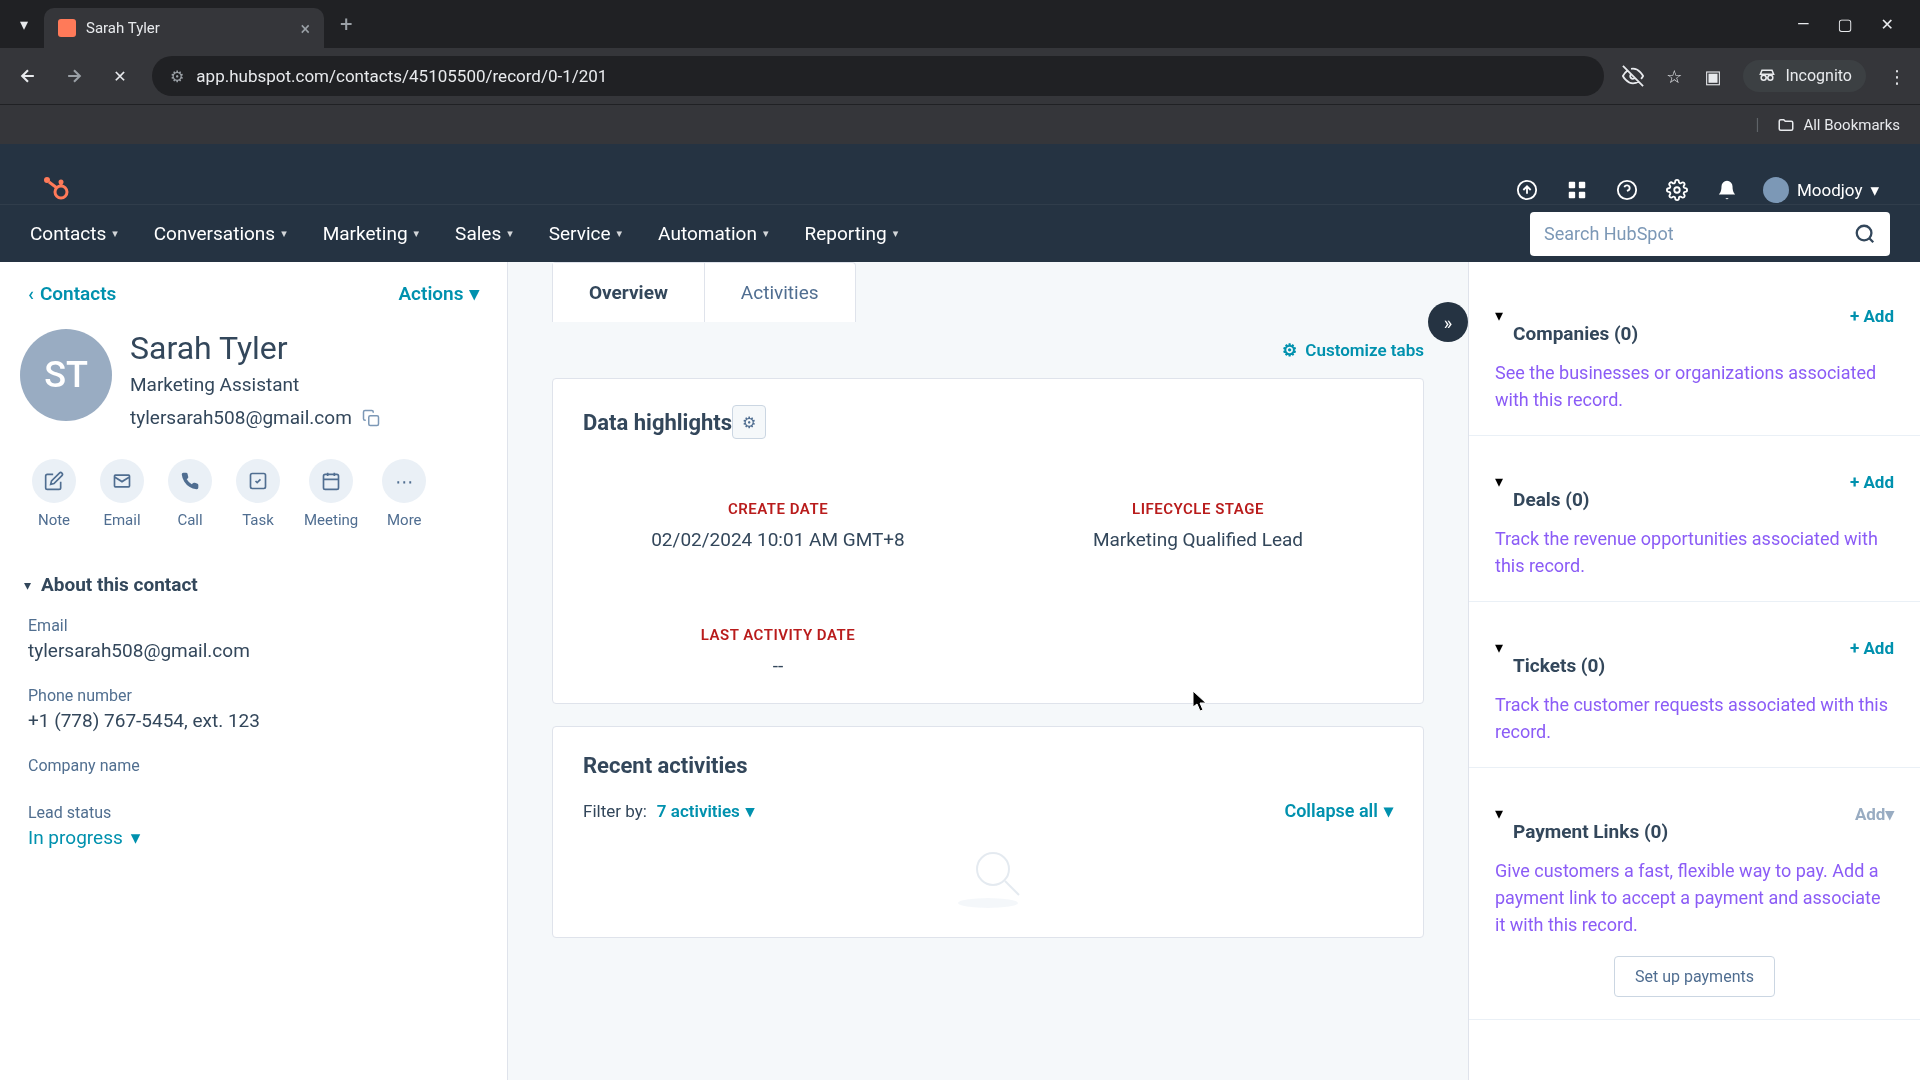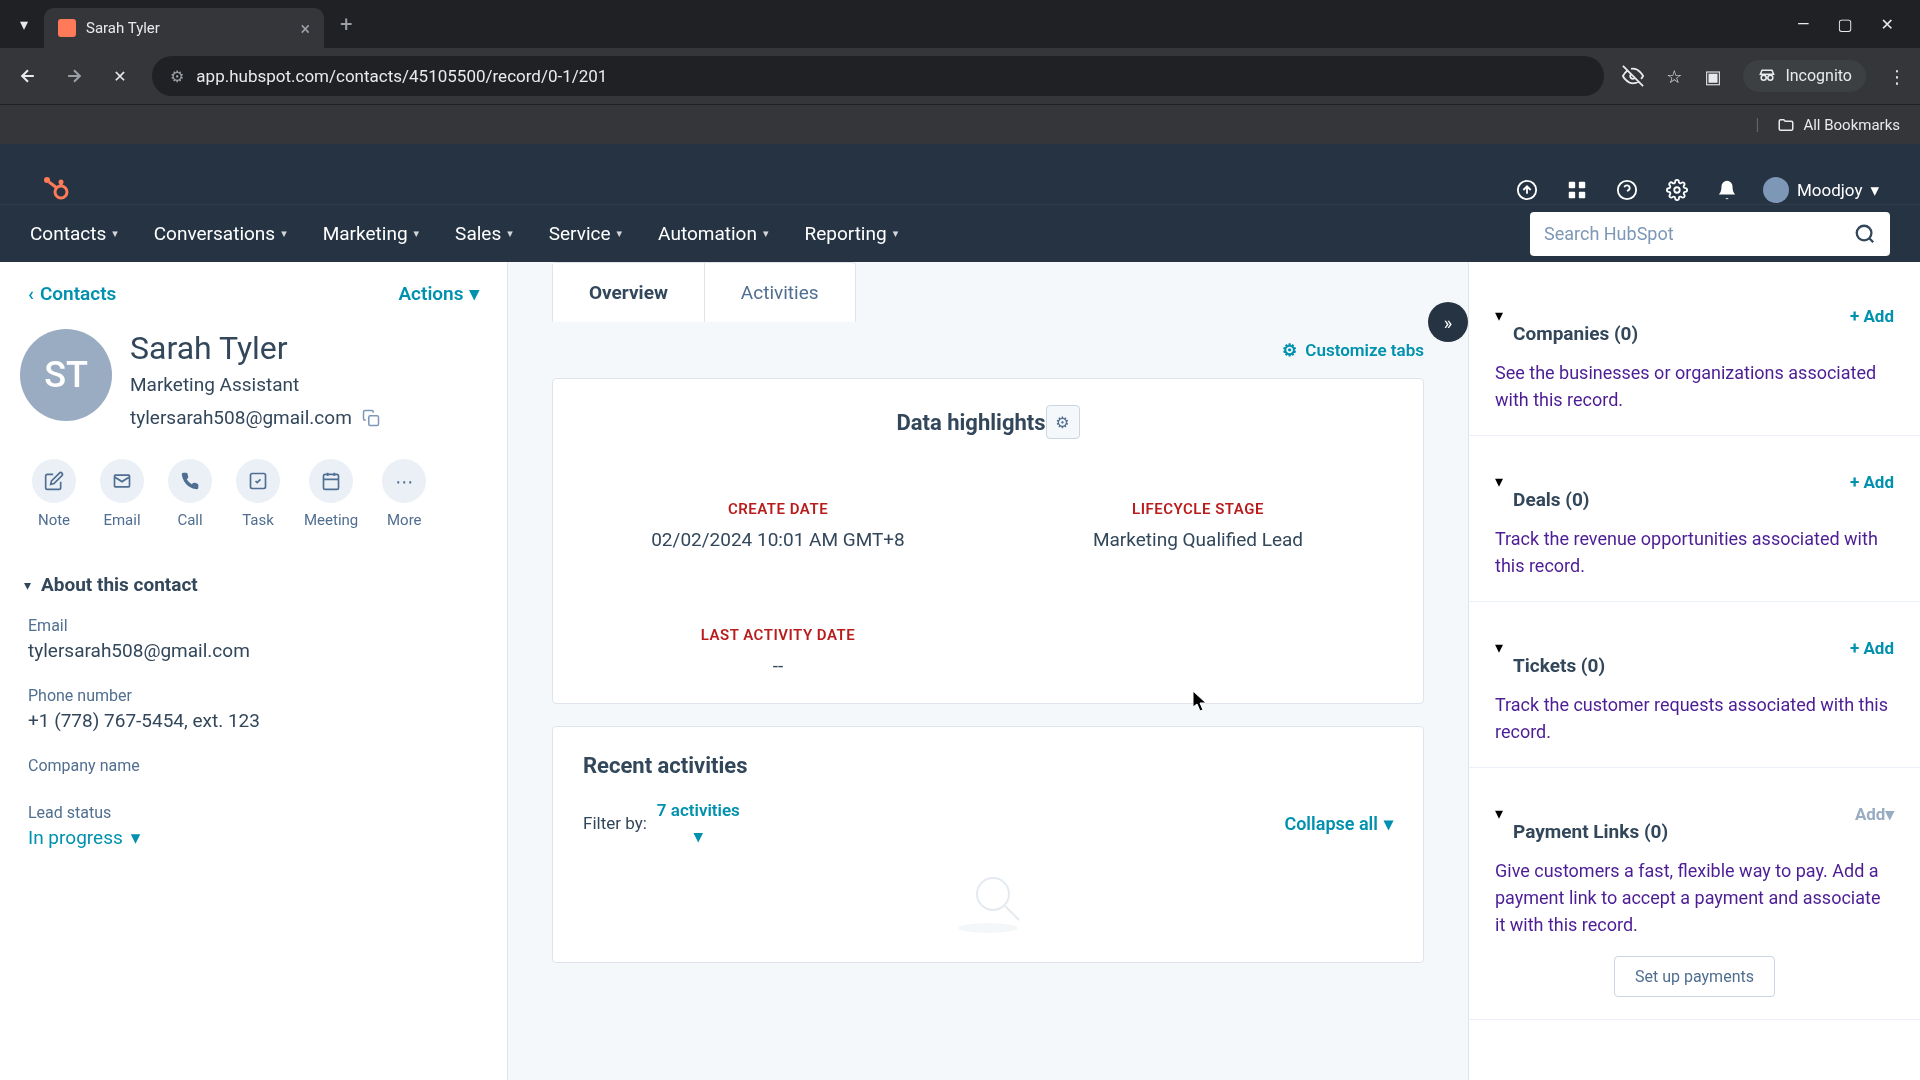--- a/index.html
+++ b/index.html
@@ -82,44 +82,44 @@
 .tabs { display: flex; background: #fff; border: 1px solid #dfe3eb; border-bottom: none; border-radius: 4px 4px 0 0; width: fit-content; }
 .tab-btn { padding: 18px 36px; font-size: 19px; color: #506e91; cursor: pointer; border-right: 1px solid #dfe3eb; }
 .tab-btn.active { font-weight: 700; color: #33475b; background: #fff; }
 .tab-btn:last-child { border-right: none; }
 .collapse-chevron { position: absolute; right: -44px; top: 40px; width: 40px; height: 40px; border-radius: 50%; background: #253342; color: #fff; display: flex; align-items: center; justify-content: center; font-size: 18px; cursor: pointer; z-index: 5; }
 
 .customize-row { display: flex; justify-content: flex-end; padding: 18px 0; }
 .customize-link { color: #0091ae; font-size: 17px; font-weight: 600; display: flex; align-items: center; gap: 8px; cursor: pointer; }
 
 .card { background: #fff; border: 1px solid #dfe3eb; border-radius: 4px; padding: 26px 30px; margin-bottom: 22px; }
-.card-head { display: flex; justify-content: center; align-items: center; margin-bottom: 26px; }
+.card-head { display: flex; justify-content: flex-start; align-items: center; margin-bottom: 26px; }
 .card-title { font-size: 22px; font-weight: 700; color: #33475b; }
 .gear-btn { width: 34px; height: 34px; border: 1px solid #cbd6e2; border-radius: 4px; display: flex; align-items: center; justify-content: center; color: #506e91; cursor: pointer; background: #f5f8fa; }
 
 .highlights-grid { display: grid; grid-template-columns: 1fr 1fr; gap: 40px 30px; text-align: center; }
 .hl-item .hl-label { font-size: 15px; font-weight: 600; color: #b91c1c; letter-spacing: 0.5px; margin-bottom: 10px; margin-top: 35px; }
 .hl-item .hl-value { font-size: 19px; color: #33475b; }
 
 .ra-head { margin-bottom: 22px; }
 .ra-controls { display: flex; justify-content: space-between; align-items: center; }
 .filter-by { display: flex; align-items: center; gap: 10px; font-size: 17px; color: #33475b; }
-.filter-dd { color: #0091ae; font-weight: 600; display: flex; align-items: center; gap: 6px; cursor: pointer; flex-direction: column; }
+.filter-dd { color: #0091ae; font-weight: 600; display: flex; align-items: center; gap: 6px; cursor: pointer; }
 .collapse-all { color: #0091ae; font-weight: 600; font-size: 18px; display: flex; align-items: center; gap: 6px; cursor: pointer; }
 .empty-ill { display: flex; justify-content: center; padding-top: 20px; opacity: 0.5; }
 
 
 .right-panel { width: 452px; border-left: 1px solid #dfe3eb; overflow-y: auto; padding: 8px 0; }
 .rp-section { padding: 16px 26px 22px; border-bottom: 1px solid #eaf0f6; }
 .rp-head { display: flex; justify-content: space-between; align-items: center; margin-bottom: 14px; }
 .rp-title-wrap { display: flex; align-items: center; gap: 10px; cursor: pointer; }
 .rp-title { font-size: 19px; font-weight: 700; color: #33475b; margin-top: 36px; }
 .add-link { color: #0091ae; font-size: 17px; font-weight: 700; cursor: pointer; }
 .add-link.muted { color: #99acc2; display: flex; align-items: center; }
-.rp-desc { font-size: 18px; color: #4c1d95; line-height: 1.5; margin-top: 7px; }
+.rp-desc { font-size: 18px; color: #8b5cf6; line-height: 1.5; margin-top: 7px; }
 .setup-btn { margin-top: 18px; display: block; margin-left: auto; margin-right: auto; padding: 10px 20px; border: 1px solid #cbd6e2; border-radius: 4px; background: #fff; color: #506e91; font-size: 16px; cursor: pointer; }
 
 .cursor-arrow { position: absolute; width: 16px; height: 22px; pointer-events: none; z-index: 100; }
 
 svg { display: block; }
 </style>
 </head>
 <body>
 
 <div class="browser-chrome">

